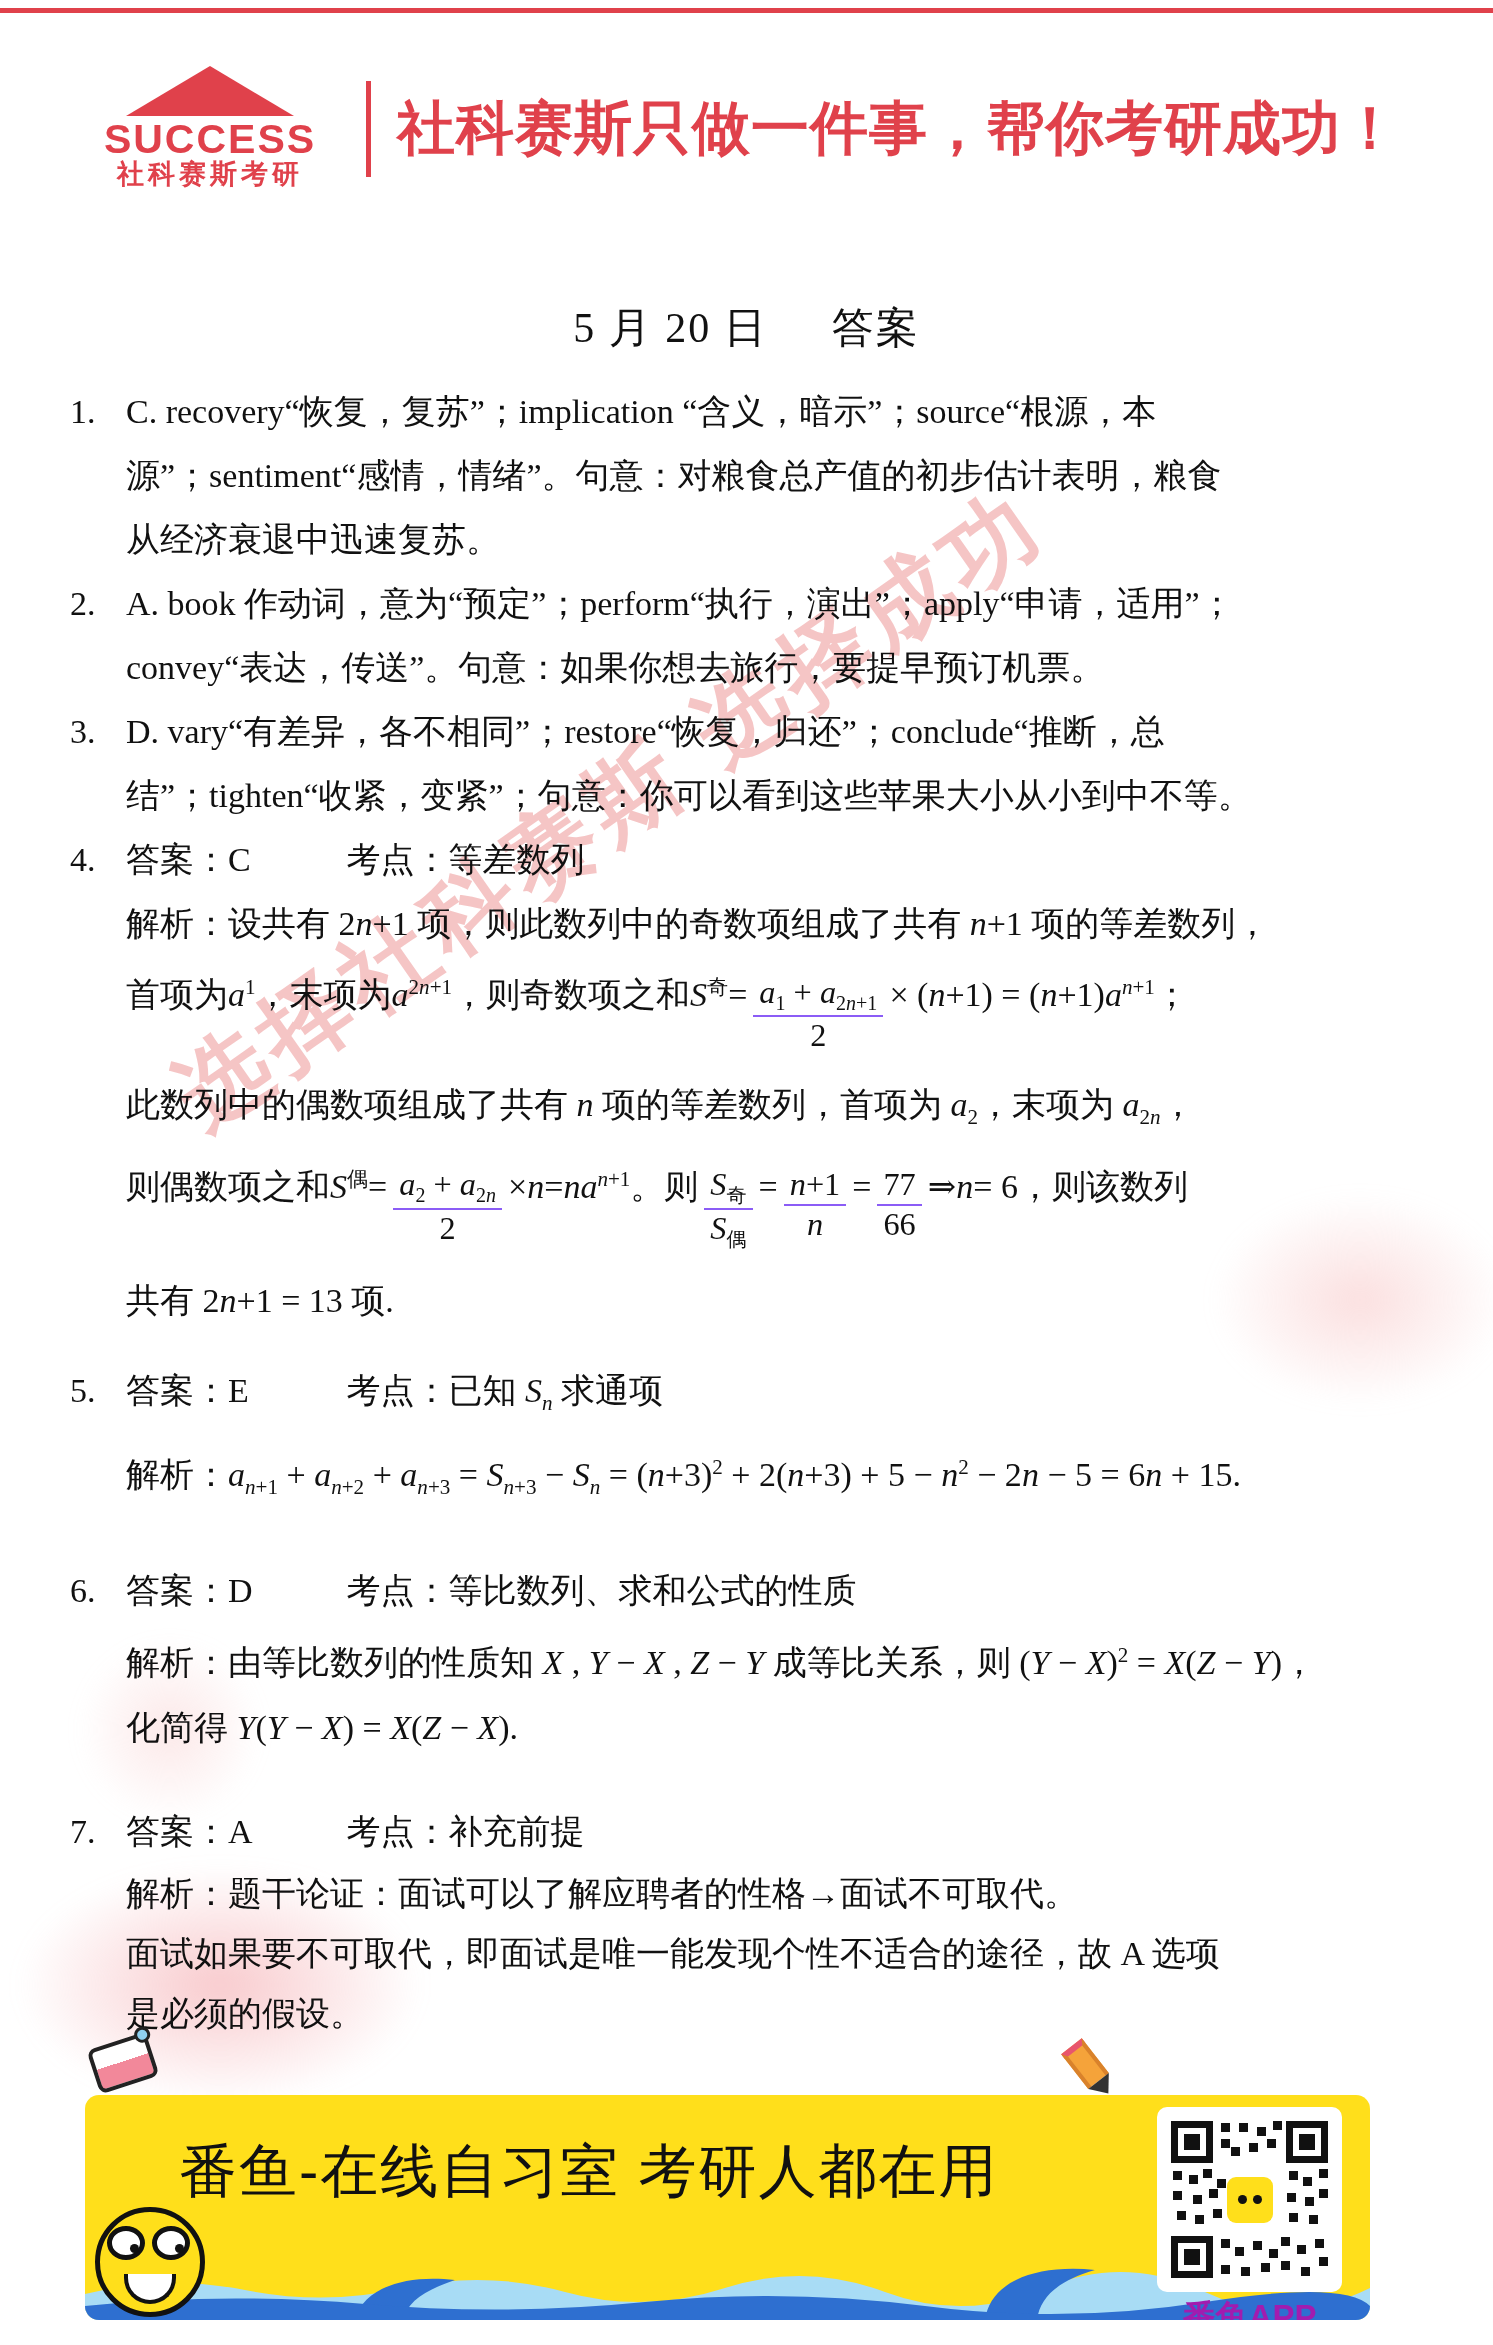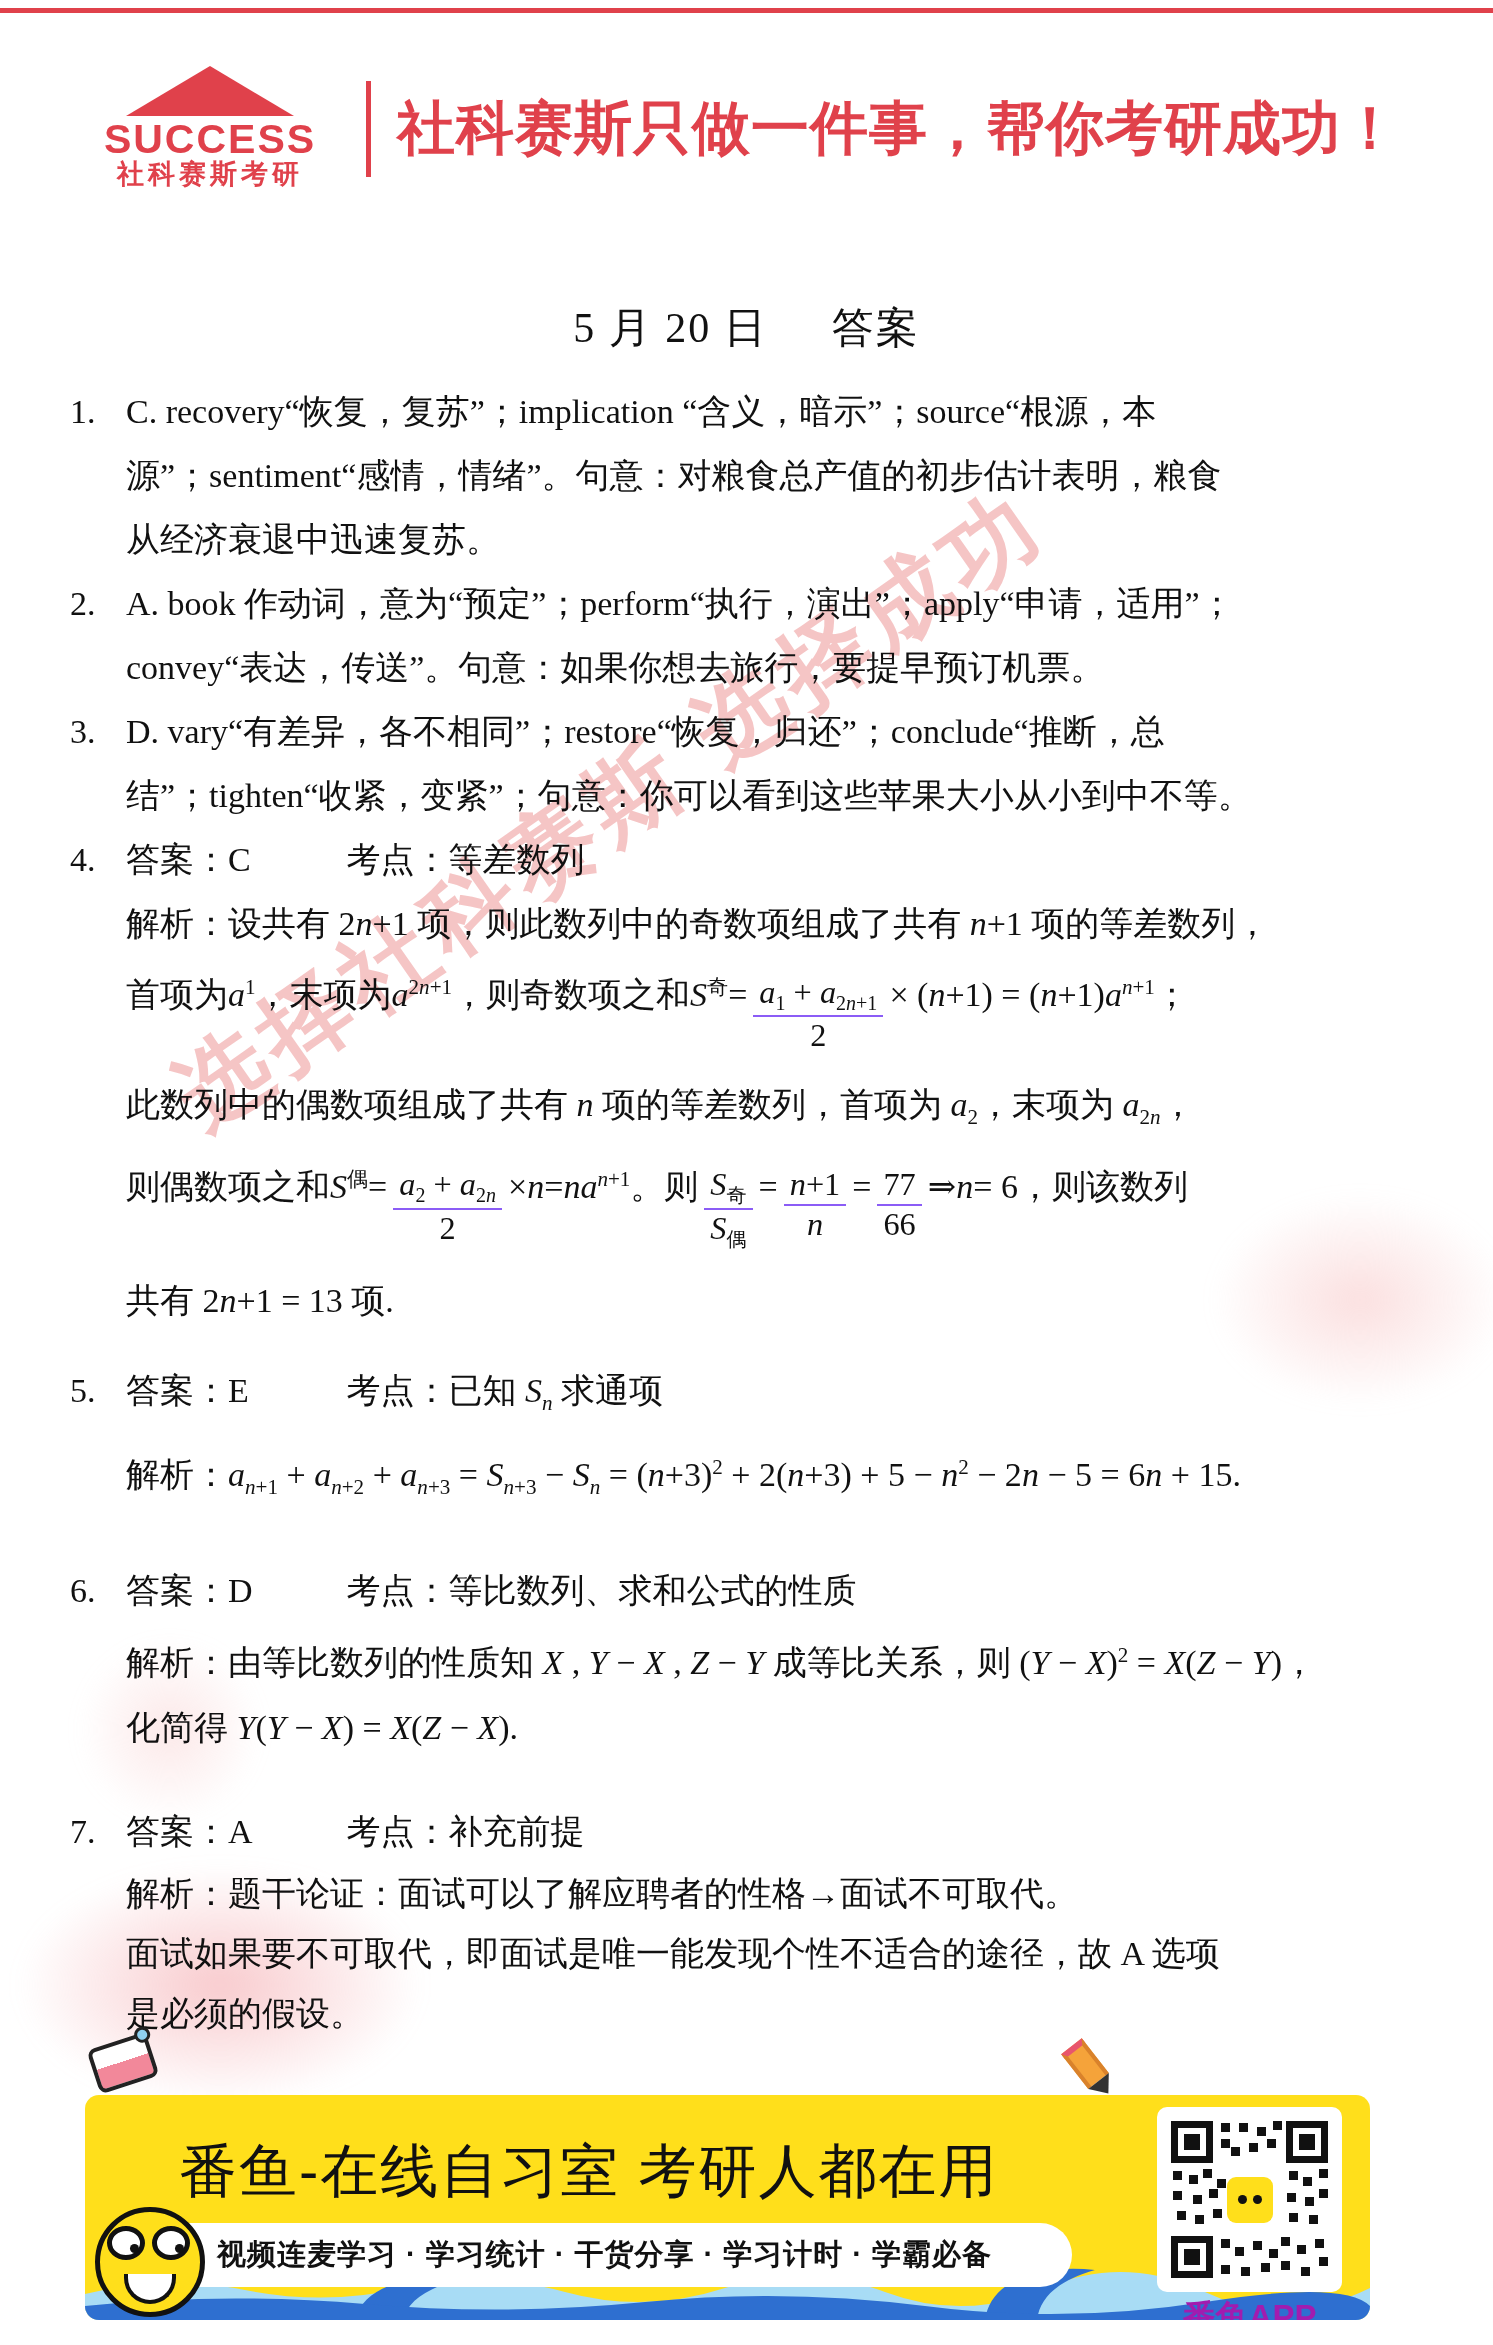--- a/index.html
+++ b/index.html
@@ -216,23 +216,20 @@
   </div>
 
   <div class="banner">
     <svg class="waves" viewBox="0 0 1285 72" preserveAspectRatio="none">
       <path d="M0,46 Q80,26 160,42 T320,40 T480,44 T640,40 T800,44 T960,40 T1120,44 T1285,40 L1285,72 L0,72 Z" fill="#a8dcf5"></path>
       <path d="M900,72 C905,34 950,16 1010,22 C975,32 955,48 952,72 Z" fill="#2e6fd0"></path>
       <path d="M270,72 C278,40 320,26 370,32 C340,42 322,54 318,72 Z" fill="#2e6fd0"></path>
       <path d="M0,72 L0,58 Q140,44 280,56 T560,54 T840,58 T1120,54 T1285,58 L1285,72 Z" fill="#2e6fd0"></path>
     </svg>
     <div class="headline">番鱼-在线自习室 考研人都在用</div>
-    <div class="pill">
-      <span class="features">视频连麦学习 · 学习统计 · 干货分享 · 学习计时 · 学霸必备</span>
-    </div>
     <div class="mascot">
       <div class="lens lensL">
           <div class="pupil"></div>
         </div>
       <div class="lens lensR">
           <div class="pupil"></div>
         </div>
       <div class="belly"></div>
     </div>
     <div class="qrbox">

